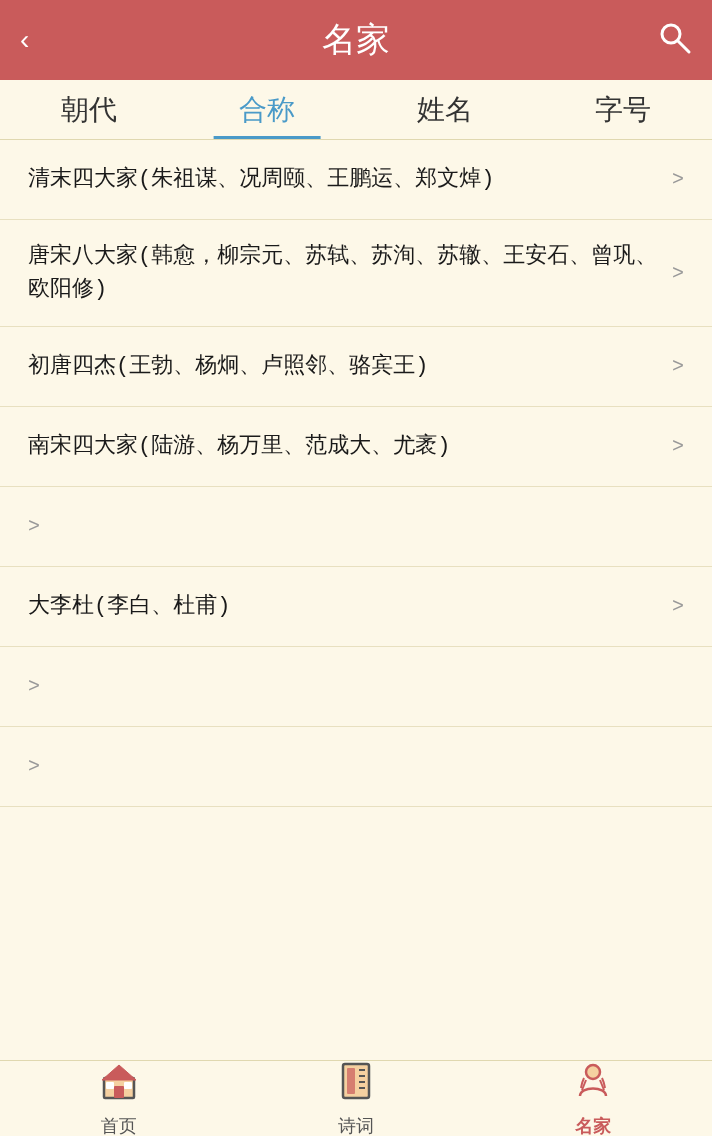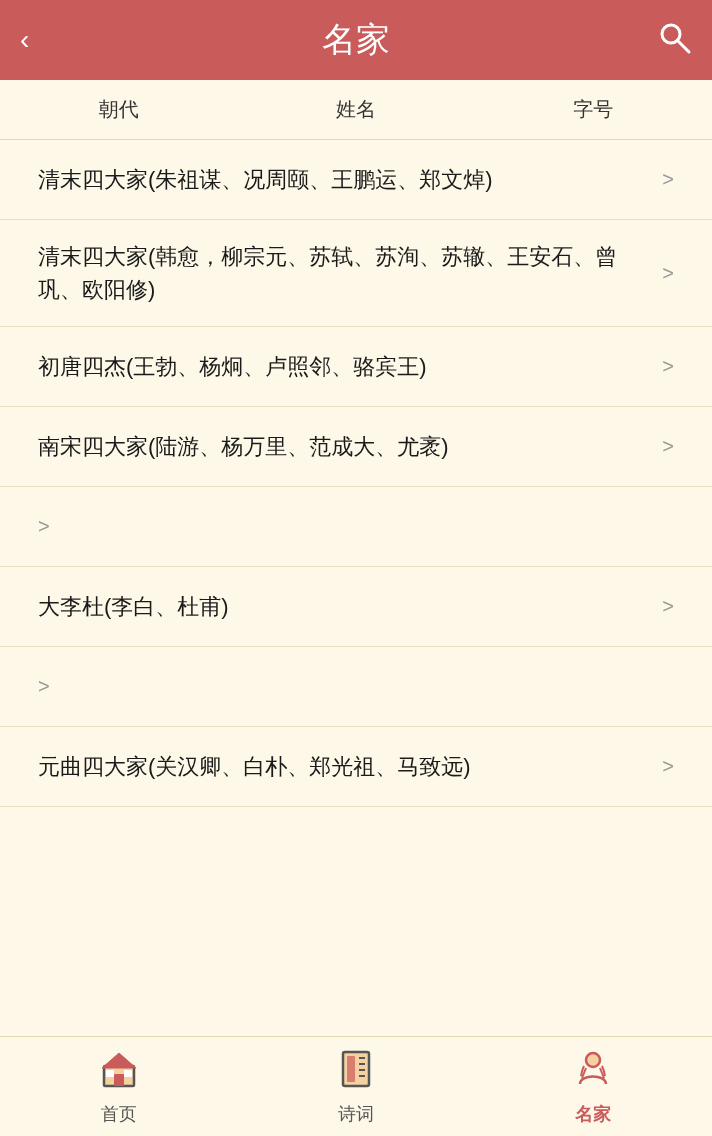--- a/index.html
+++ b/index.html
@@ -49,21 +49,21 @@
       background: #fdf8e8;
       display: flex;
       border-bottom: 1px solid #e0d8b0;
       height: 60px;
     }
     .tab {
       flex: 1;
       display: flex;
       align-items: center;
       justify-content: center;
-      font-size: 20px;
+      font-size: 28px;
       color: #333;
       cursor: pointer;
       position: relative;
     }
     .tab.active {
       color: #4a9ac8;
     }
     .tab.active::after {
       content: '';
       position: absolute;
@@ -78,43 +78,44 @@
     
     .list {
       flex: 1;
       background: #fdf8e8;
       overflow-y: auto;
     }
     .list-item {
       display: flex;
       align-items: center;
       justify-content: space-between;
-      padding: 20px 38px;
+      padding: 20px 28px;
       border-bottom: 1px solid #e8e0c0;
       cursor: pointer;
       min-height: 80px;
+      font-family: Liberation Mono, monospace;
     }
     .list-item-text {
       font-size: 22px;
       color: #1a1a1a;
       line-height: 1.5;
       flex: 1;
       padding-right: 12px;
     }
     .list-item-arrow {
       color: #999;
       font-size: 20px;
       flex-shrink: 0;
     }
 
     
     .bottom-nav {
       background: #fdf8e8;
       border-top: 1px solid #e0d8b0;
-      height: 100px;
+      height: 76px;
       display: flex;
       align-items: center;
     }
     .nav-item {
       flex: 1;
       display: flex;
       flex-direction: column;
       align-items: center;
       justify-content: center;
       cursor: pointer;
@@ -153,35 +154,38 @@
       <circle cx="15" cy="15" r="9" stroke="white" stroke-width="3" fill="none"></circle>
       <line x1="22" y1="22" x2="33" y2="33" stroke="white" stroke-width="3" stroke-linecap="round"></line>
     </svg>
   </span>
 </div>
 
 <div class="tabs">
   <div class="tab">
     <span>朝代</span>
   </div>
+  <div class="tab active">
+    <span>合称</span>
+  </div>
   <div class="tab">
     <span>姓名</span>
   </div>
   <div class="tab">
     <span>字号</span>
   </div>
 </div>
 
 <div class="list">
   <div class="list-item">
     <span class="list-item-text">清末四大家(朱祖谋、况周颐、王鹏运、郑文焯)</span>
     <span class="list-item-arrow">&gt;</span>
   </div>
   <div class="list-item">
-    <span class="list-item-text">清末四大家(韩愈，柳宗元、苏轼、苏洵、苏辙、王安石、曾巩、欧阳修)</span>
+    <span class="list-item-text">唐宋八大家(韩愈，柳宗元、苏轼、苏洵、苏辙、王安石、曾巩、欧阳修)</span>
     <span class="list-item-arrow">&gt;</span>
   </div>
   <div class="list-item">
     <span class="list-item-text">初唐四杰(王勃、杨炯、卢照邻、骆宾王)</span>
     <span class="list-item-arrow">&gt;</span>
   </div>
   <div class="list-item">
     <span class="list-item-text">南宋四大家(陆游、杨万里、范成大、尤袤)</span>
     <span class="list-item-arrow">&gt;</span>
   </div>
@@ -189,21 +193,20 @@
     <span class="list-item-arrow">&gt;</span>
   </div>
   <div class="list-item">
     <span class="list-item-text">大李杜(李白、杜甫)</span>
     <span class="list-item-arrow">&gt;</span>
   </div>
   <div class="list-item">
     <span class="list-item-arrow">&gt;</span>
   </div>
   <div class="list-item">
-    <span class="list-item-text">元曲四大家(关汉卿、白朴、郑光祖、马致远)</span>
     <span class="list-item-arrow">&gt;</span>
   </div>
 </div>
 
 <div class="bottom-nav">
 
   <div class="nav-item">
     <span class="nav-icon">
       <svg class="nav-svg" viewBox="0 0 42 42" fill="none">
         <rect x="6" y="18" width="30" height="20" rx="1" stroke="#555" stroke-width="2.5" fill="#f5d0a0"></rect>

